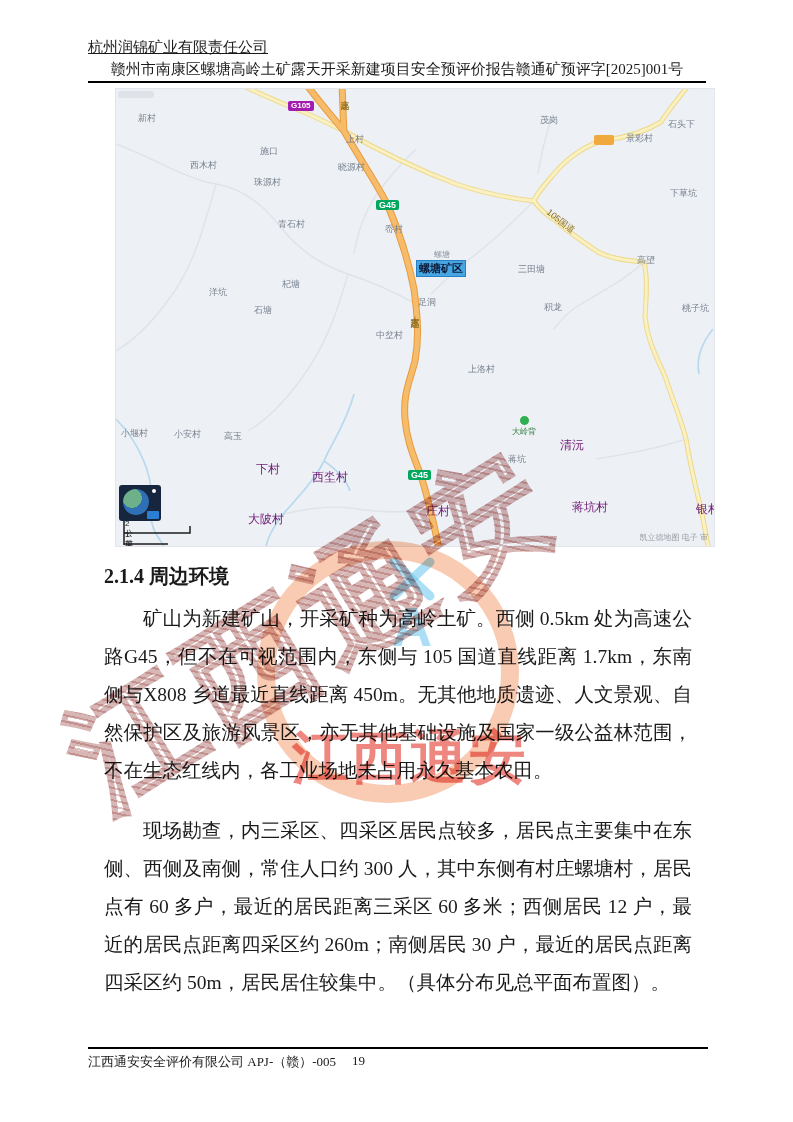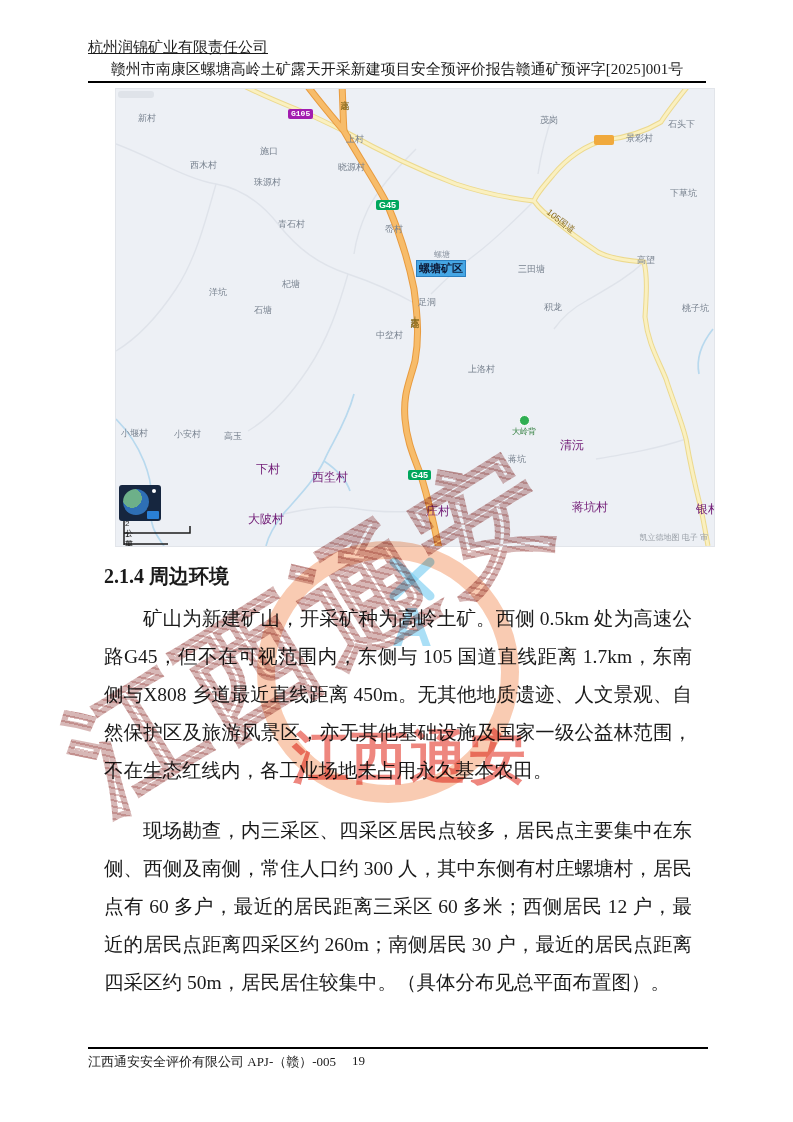--- a/index.html
+++ b/index.html
@@ -157,21 +157,21 @@
         <span class="mlabel" style="left: 58px; top: 339px;">小安村</span>
         <span class="mlabel" style="left: 108px; top: 341px;">高玉</span>
         <span class="mlabel lg" style="left: 140px; top: 372px;">下村</span>
         <span class="mlabel lg" style="left: 196px; top: 380px;">西坔村</span>
         <span class="mlabel lg" style="left: 132px; top: 422px;">大陂村</span>
         <span class="mlabel lg" style="left: 444px; top: 348px;">清沅</span>
         <span class="mlabel" style="left: 392px; top: 364px;">蒋坑</span>
         <span class="mlabel lg" style="left: 456px; top: 410px;">蒋坑村</span>
         <span class="mlabel lg" style="left: 580px; top: 412px;">银村</span>
         <span class="mlabel lg" style="left: 310px; top: 414px;">庄村</span>
-        <span class="badge" style="left: 172px; top: 20px; background: #a21caf; font-family: Liberation Mono, monospace;">G105</span>
+        <span class="badge" style="left: 172px; top: 12px; background: #a21caf;">G105</span>
         <span class="badge" style="left: 260px; top: 111px; background: rgb(0, 167, 93); font-size: 9px;">G45</span>
         <span class="badge" style="left: 292px; top: 381px; background: rgb(0, 167, 93); font-size: 9px;">G45</span>
         <span class="badge" style="left: 478px; top: 46px; background: rgb(240, 169, 60);"></span>
         <span class="roadname vert" style="left: 222px; top: 4px;">高速</span>
         <span class="roadname vert" style="left: 292px; top: 220px;">大广高速</span>
         <span class="roadname" style="left: 428px; top: 126px; transform: rotate(38deg);">105国道</span>
       </div>
 
     <div class="mine-wrap">
       <div class="mine-small">螺塘</div>

